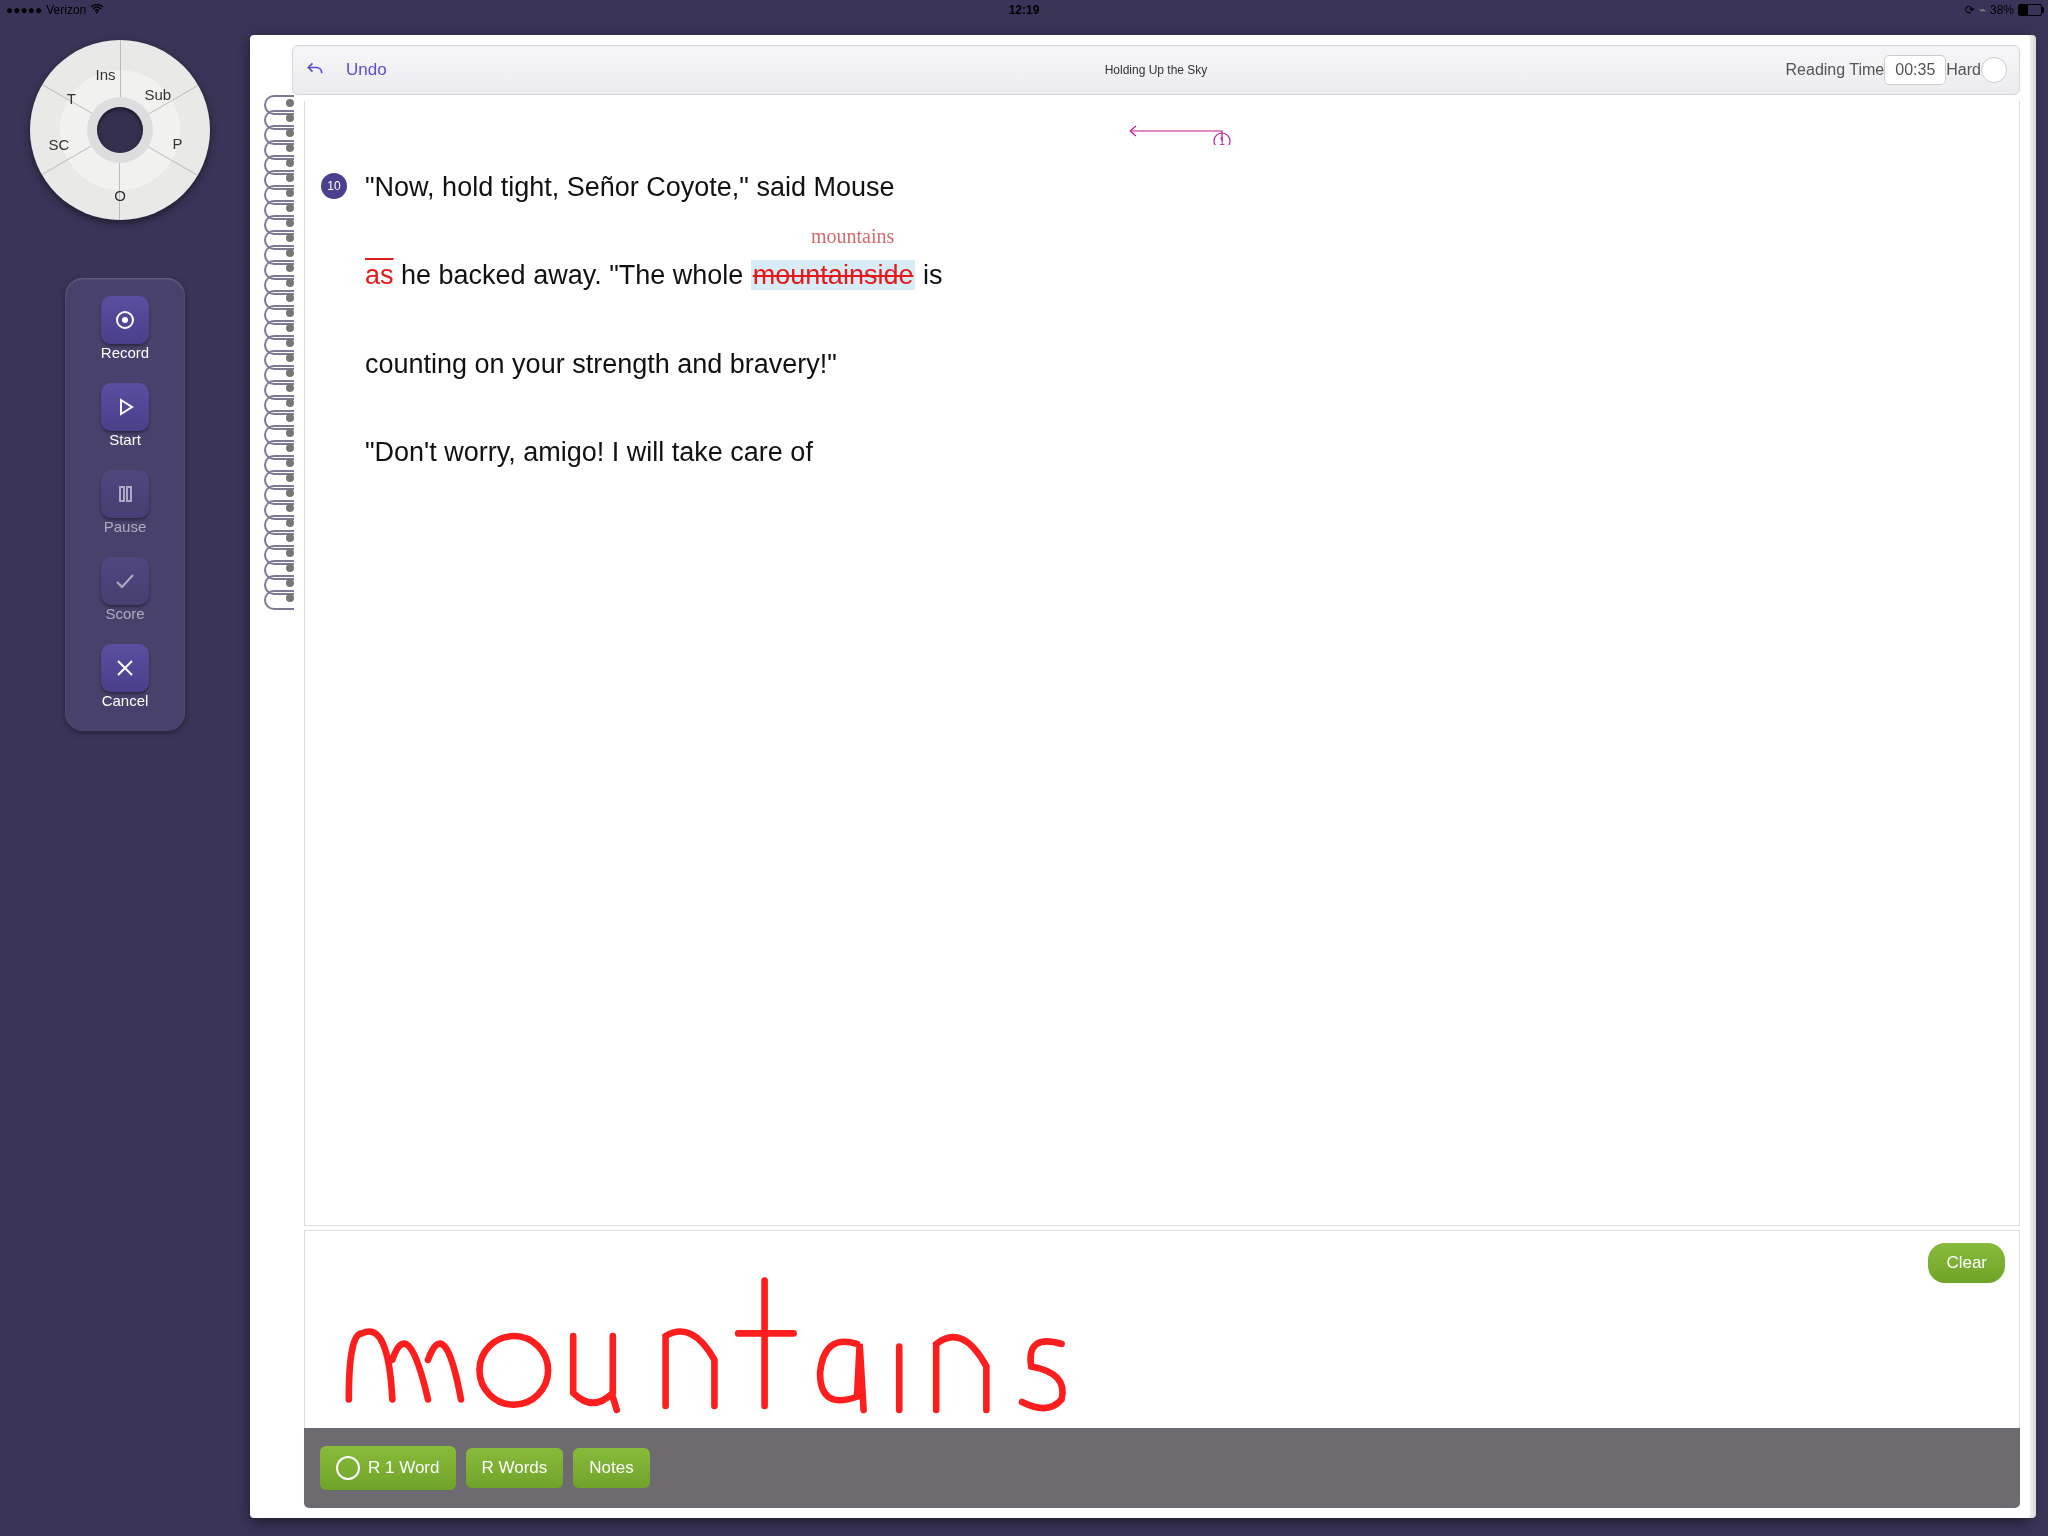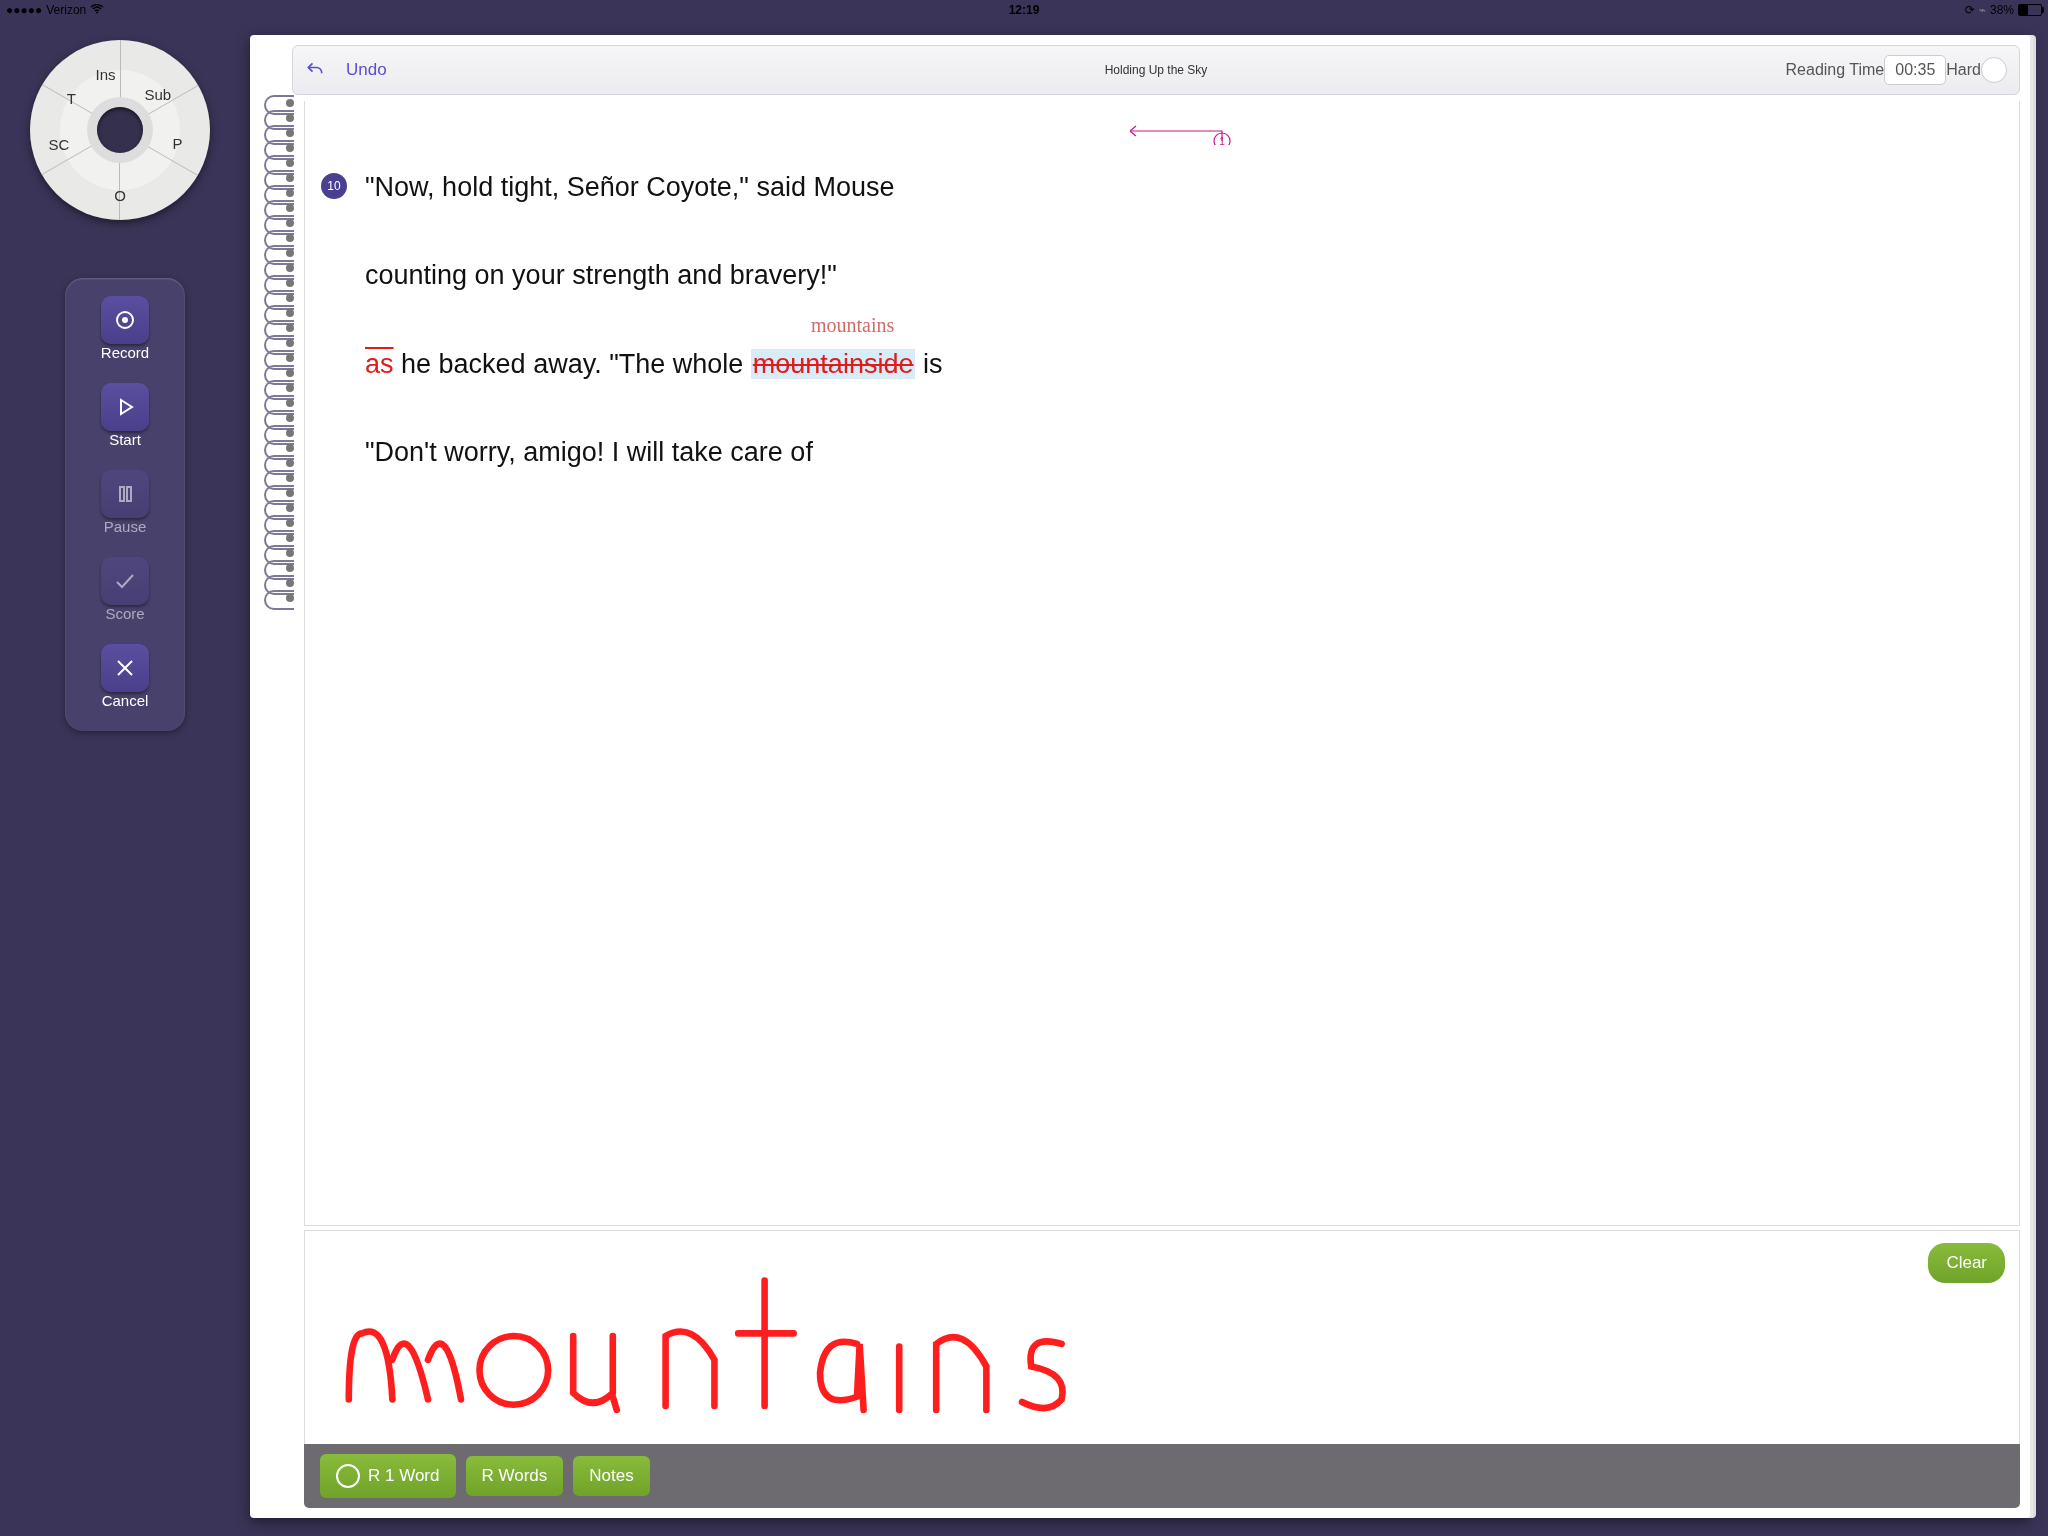--- a/index.html
+++ b/index.html
@@ -62,21 +62,21 @@
   .subword{position:absolute;color:#d26a6a;font-family:"Comic Sans MS","Bradley Hand",cursive;font-size:20px;}
 
   .returnmark{position:absolute;left:50%;top:14px;transform:translateX(-40px);}
   .returnmark svg{width:120px;height:30px;}
 
   .writepad{position:absolute;left:54px;right:10px;bottom:68px;top:calc(100% - 288px);background:#fff;border:1px solid #ddd;}
   .clearbtn{position:absolute;right:14px;top:12px;background:linear-gradient(#89bb3b,#6fa329);color:#fff;border:none;border-radius:17px;padding:10px 18px;font-size:17px;}
   .handw{position:absolute;left:24px;top:10px;right:110px;bottom:10px;}
   .handw svg{width:100%;height:100%;}
 
-  .bottombar{position:absolute;left:54px;right:10px;bottom:10px;height:48px;background:#6d6b70;border-radius:0 0 5px 5px;display:flex;align-items:center;gap:10px;padding:8px 16px;}
+  .bottombar{position:absolute;left:54px;right:10px;bottom:10px;height:48px;background:#6d6b70;border-radius:0 0 5px 5px;display:flex;align-items:center;gap:10px;padding:16px 16px;}
   .gbtn{background:linear-gradient(#89bb3b,#6fa329);color:#fff;border:none;border-radius:6px;padding:10px 16px;font-size:17px;display:flex;align-items:center;gap:8px;}
   .gbtn .circ{width:20px;height:20px;border:2.5px solid #fff;border-radius:50%;}
 </style>
 </head>
 <body>
 
 <div class="status">
   <div class="left">
     <span class="dots">●●●●●</span>
     <span>Verizon</span>
@@ -326,26 +326,26 @@
           <path d="M8 16 l6 -5 M8 16 l6 5" stroke="#c2188f" fill="none" stroke-width="1.2"></path>
           <circle cx="100" cy="26" r="8" stroke="#c2188f" fill="none" stroke-width="1.2"></circle>
           <text x="100" y="30" font-size="10" text-anchor="middle" fill="#c2188f">1</text>
         </svg>
     </div>
     <div class="inner">
       <div class="para" style="margin-top:40px">
         <span class="linenum">10</span>
         <span>"Now, hold tight, Señor Coyote," said Mouse</span>
       </div>
-      <div class="para">
-        <span>counting on your strength and bravery!"</span>
-      </div>
       <div class="para" style="position:relative">
         <span class="subword" style="left:446px;top:-34px">mountains</span>
         <span class="err-red overline">as</span><span> he backed away. "The whole </span><span class="err-red strike">mountainside</span><span> is</span>
+      </div>
+      <div class="para">
+        <span>counting on your strength and bravery!"</span>
       </div>
       <div class="para" style="margin-bottom:0">
         <span>"Don't worry, amigo! I will take care of</span>
       </div>
     </div>
   </div>
 
   <div class="writepad">
     <button class="clearbtn">Clear</button>
     <div class="handw">

